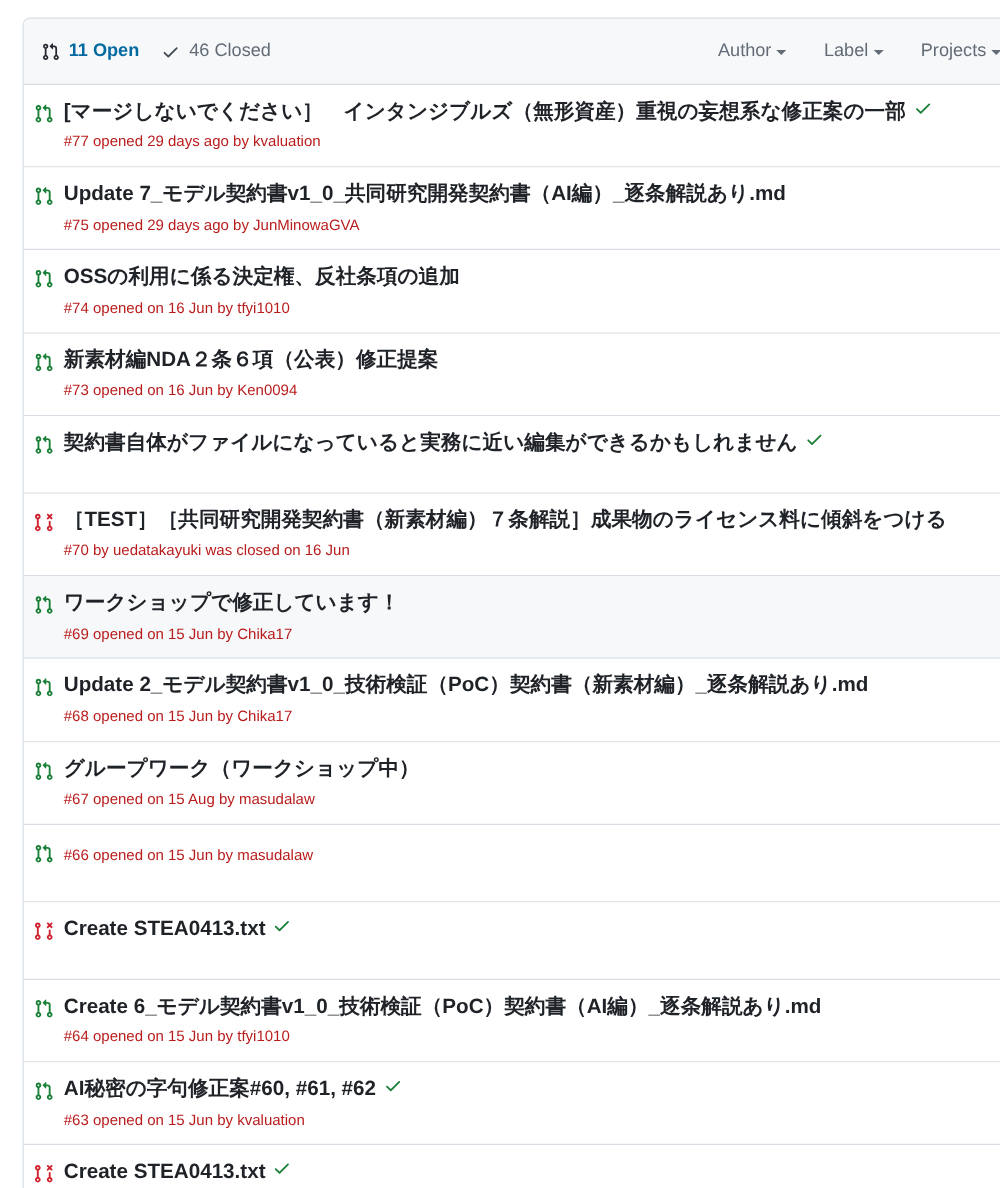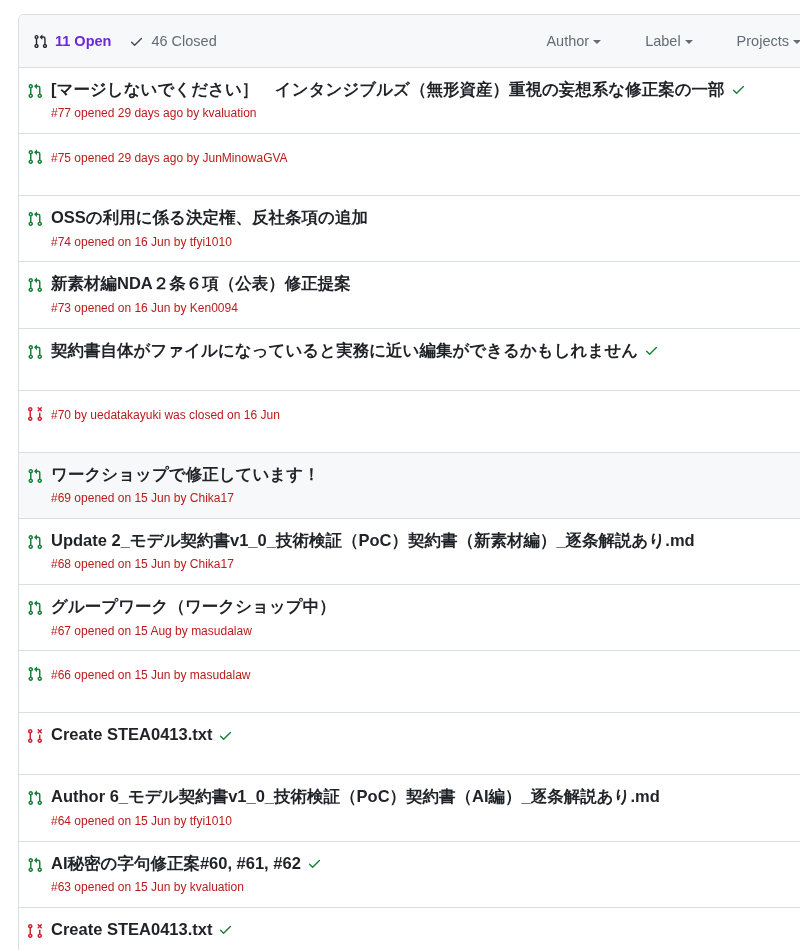--- a/index.html
+++ b/index.html
@@ -41,30 +41,30 @@
 
   .state-filter {
     display: flex;
     align-items: center;
     gap: 7px;
     font-size: 14.5px;
     color: #636c76;
     cursor: pointer;
     white-space: nowrap;
   }
-  .state-filter.is-selected { color: #6d28d9; font-weight: 600; }
+  .state-filter.is-selected { color: #0369a1; font-weight: 600; }
 
   .state-filter svg { display: block; flex: none; }
 
   .header-spacer { flex: 1 1 auto; }
 
   .dropdown-filters {
     display: flex;
     align-items: flex-start;
-    gap: 44px;
+    gap: 30px;
   }
 
   .dropdown-filter {
     display: flex;
     align-items: center;
     gap: 4px;
     font-size: 14.5px;
     color: #636c76;
     cursor: pointer;
     white-space: nowrap;
@@ -99,21 +99,20 @@
   }
   .row-icon svg { display: block; }
 
   .row-body {
     flex: 1 1 auto;
     min-width: 0;
   }
 
   .row-title-line {
     display: flex;
-    align-items: center;
     gap: 6px;
     flex-wrap: nowrap;
   }
 
   .pr-title {
     font-size: 16.5px;
     line-height: 1.3;
     color: #1f2328;
     font-weight: 600;
     cursor: pointer;
@@ -190,20 +189,23 @@
           <div class="pr-meta">#77 opened 29 days ago by kvaluation</div>
         </div>
       </div>
       <div class="pr-row">
         <div class="row-icon">
           <svg width="16" height="16" viewBox="0 0 16 16" fill="#1a7f37">
             <path d="M1.5 3.25a2.25 2.25 0 1 1 3 2.122v5.256a2.251 2.251 0 1 1-1.5 0V5.372A2.25 2.25 0 0 1 1.5 3.25Zm5.677-.177L9.573.677A.25.25 0 0 1 10 .854V2.5h1A2.5 2.5 0 0 1 13.5 5v5.628a2.251 2.251 0 1 1-1.5 0V5a1 1 0 0 0-1-1h-1v1.646a.25.25 0 0 1-.427.177L7.177 3.427a.25.25 0 0 1 0-.354ZM3.75 2.5a.75.75 0 1 0 0 1.5.75.75 0 0 0 0-1.5Zm0 9.5a.75.75 0 1 0 0 1.5.75.75 0 0 0 0-1.5Zm8.25.75a.75.75 0 1 0 1.5 0 .75.75 0 0 0-1.5 0Z"></path>
           </svg>
         </div>
         <div class="row-body">
+          <div class="row-title-line">
+            <span class="pr-title">Update 7_モデル契約書v1_0_共同研究開発契約書（AI編）_逐条解説あり.md</span>
+          </div>
           <div class="pr-meta">#75 opened 29 days ago by JunMinowaGVA</div>
         </div>
       </div>
       <div class="pr-row">
         <div class="row-icon">
           <svg width="16" height="16" viewBox="0 0 16 16" fill="#1a7f37">
             <path d="M1.5 3.25a2.25 2.25 0 1 1 3 2.122v5.256a2.251 2.251 0 1 1-1.5 0V5.372A2.25 2.25 0 0 1 1.5 3.25Zm5.677-.177L9.573.677A.25.25 0 0 1 10 .854V2.5h1A2.5 2.5 0 0 1 13.5 5v5.628a2.251 2.251 0 1 1-1.5 0V5a1 1 0 0 0-1-1h-1v1.646a.25.25 0 0 1-.427.177L7.177 3.427a.25.25 0 0 1 0-.354ZM3.75 2.5a.75.75 0 1 0 0 1.5.75.75 0 0 0 0-1.5Zm0 9.5a.75.75 0 1 0 0 1.5.75.75 0 0 0 0-1.5Zm8.25.75a.75.75 0 1 0 1.5 0 .75.75 0 0 0-1.5 0Z"></path>
           </svg>
         </div>
         <div class="row-body">
@@ -243,20 +245,23 @@
           </div>
         </div>
       </div>
       <div class="pr-row">
         <div class="row-icon">
           <svg width="16" height="16" viewBox="0 0 16 16" fill="#cf222e">
             <path d="M3.25 1A2.25 2.25 0 0 1 4 5.372v5.256a2.251 2.251 0 1 1-1.5 0V5.372A2.251 2.251 0 0 1 3.25 1Zm9.5 5.5a.75.75 0 0 1 .75.75v3.378a2.251 2.251 0 1 1-1.5 0V7.25a.75.75 0 0 1 .75-.75Zm-2.03-5.273a.75.75 0 0 1 1.06 0l.97.97.97-.97a.748.748 0 0 1 1.265.332.75.75 0 0 1-.205.729l-.97.97.97.97a.751.751 0 0 1-.018 1.042.751.751 0 0 1-1.042.018l-.97-.97-.97.97a.749.749 0 0 1-1.275-.326.749.749 0 0 1 .215-.734l.97-.97-.97-.97a.75.75 0 0 1 0-1.06ZM2.5 3.25a.75.75 0 1 0 1.5 0 .75.75 0 0 0-1.5 0ZM3.25 12a.75.75 0 1 0 0 1.5.75.75 0 0 0 0-1.5Zm9.5 0a.75.75 0 1 0 0 1.5.75.75 0 0 0 0-1.5Z"></path>
           </svg>
         </div>
         <div class="row-body">
+          <div class="row-title-line">
+            <span class="pr-title">［TEST］［共同研究開発契約書（新素材編）７条解説］成果物のライセンス料に傾斜をつける</span>
+          </div>
           <div class="pr-meta">#70 by uedatakayuki was closed on 16 Jun</div>
         </div>
       </div>
       <div class="pr-row is-hovered">
         <div class="row-icon">
           <svg width="16" height="16" viewBox="0 0 16 16" fill="#1a7f37">
             <path d="M1.5 3.25a2.25 2.25 0 1 1 3 2.122v5.256a2.251 2.251 0 1 1-1.5 0V5.372A2.25 2.25 0 0 1 1.5 3.25Zm5.677-.177L9.573.677A.25.25 0 0 1 10 .854V2.5h1A2.5 2.5 0 0 1 13.5 5v5.628a2.251 2.251 0 1 1-1.5 0V5a1 1 0 0 0-1-1h-1v1.646a.25.25 0 0 1-.427.177L7.177 3.427a.25.25 0 0 1 0-.354ZM3.75 2.5a.75.75 0 1 0 0 1.5.75.75 0 0 0 0-1.5Zm0 9.5a.75.75 0 1 0 0 1.5.75.75 0 0 0 0-1.5Zm8.25.75a.75.75 0 1 0 1.5 0 .75.75 0 0 0-1.5 0Z"></path>
           </svg>
         </div>
         <div class="row-body">
@@ -320,21 +325,21 @@
         </div>
       </div>
       <div class="pr-row">
         <div class="row-icon">
           <svg width="16" height="16" viewBox="0 0 16 16" fill="#1a7f37">
             <path d="M1.5 3.25a2.25 2.25 0 1 1 3 2.122v5.256a2.251 2.251 0 1 1-1.5 0V5.372A2.25 2.25 0 0 1 1.5 3.25Zm5.677-.177L9.573.677A.25.25 0 0 1 10 .854V2.5h1A2.5 2.5 0 0 1 13.5 5v5.628a2.251 2.251 0 1 1-1.5 0V5a1 1 0 0 0-1-1h-1v1.646a.25.25 0 0 1-.427.177L7.177 3.427a.25.25 0 0 1 0-.354ZM3.75 2.5a.75.75 0 1 0 0 1.5.75.75 0 0 0 0-1.5Zm0 9.5a.75.75 0 1 0 0 1.5.75.75 0 0 0 0-1.5Zm8.25.75a.75.75 0 1 0 1.5 0 .75.75 0 0 0-1.5 0Z"></path>
           </svg>
         </div>
         <div class="row-body">
           <div class="row-title-line">
-            <span class="pr-title">Author 6_モデル契約書v1_0_技術検証（PoC）契約書（AI編）_逐条解説あり.md</span>
+            <span class="pr-title">Create 6_モデル契約書v1_0_技術検証（PoC）契約書（AI編）_逐条解説あり.md</span>
           </div>
           <div class="pr-meta">#64 opened on 15 Jun by tfyi1010</div>
         </div>
       </div>
       <div class="pr-row">
         <div class="row-icon">
           <svg width="16" height="16" viewBox="0 0 16 16" fill="#1a7f37">
             <path d="M1.5 3.25a2.25 2.25 0 1 1 3 2.122v5.256a2.251 2.251 0 1 1-1.5 0V5.372A2.25 2.25 0 0 1 1.5 3.25Zm5.677-.177L9.573.677A.25.25 0 0 1 10 .854V2.5h1A2.5 2.5 0 0 1 13.5 5v5.628a2.251 2.251 0 1 1-1.5 0V5a1 1 0 0 0-1-1h-1v1.646a.25.25 0 0 1-.427.177L7.177 3.427a.25.25 0 0 1 0-.354ZM3.75 2.5a.75.75 0 1 0 0 1.5.75.75 0 0 0 0-1.5Zm0 9.5a.75.75 0 1 0 0 1.5.75.75 0 0 0 0-1.5Zm8.25.75a.75.75 0 1 0 1.5 0 .75.75 0 0 0-1.5 0Z"></path>
           </svg>
         </div>

